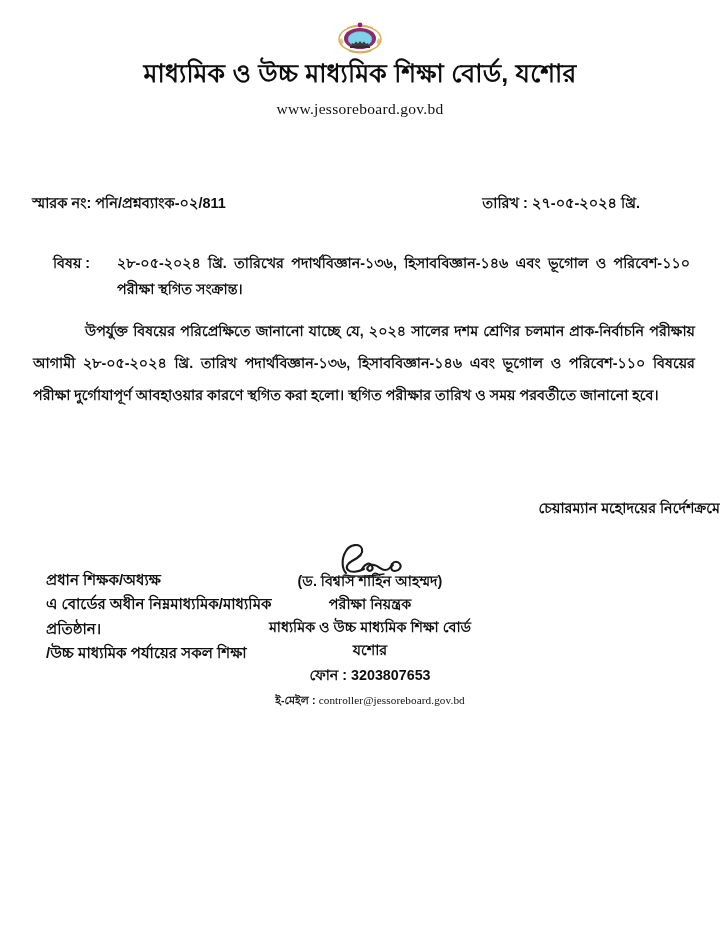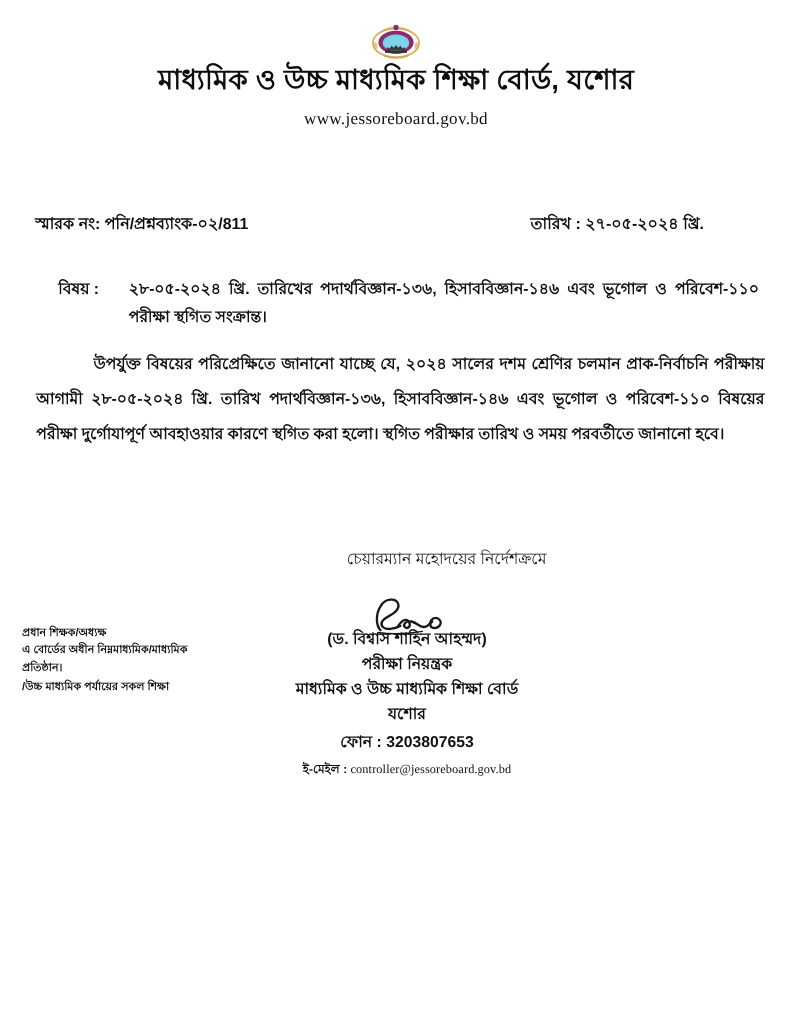--- a/index.html
+++ b/index.html
@@ -111,23 +111,23 @@
     text-justify: inter-word;
     text-indent: 52px;
   }
 
   
   .order-line {
     position: absolute;
     top: 497px;
     left: 0;
     right: 0;
-    text-align: center;
-    font-size: 14.3px;
-    font-weight: 400;
+    text-align: right;
+    font-size: 14.3px;
+    font-weight: 700;
     color: #0f0f0f;
     margin-left: 14px;
   }
   .order-line .inner { display: inline-block; margin-left: 78px; }
 
   .signature {
     position: absolute;
     top: 539px;
     left: 0; right: 0;
     text-align: center;
@@ -156,24 +156,24 @@
   }
   .signer .email .lbl {
     font-family: "Liberation Sans", "DejaVu Sans", sans-serif;
     font-weight: 700;
     font-size: 10.8px;
   }
 
   
   .recipient {
     position: absolute;
-    left: 20px;
+    left: 46px;
     top: 568px;
     width: 255px;
-    font-size: 10px;
+    font-size: 15px;
     font-weight: 600;
     line-height: 1.62;
     color: #0f0f0f;
   }
   .recipient div { white-space: nowrap; }
 </style>
 </head>
 <body>
 
 <div class="page">

